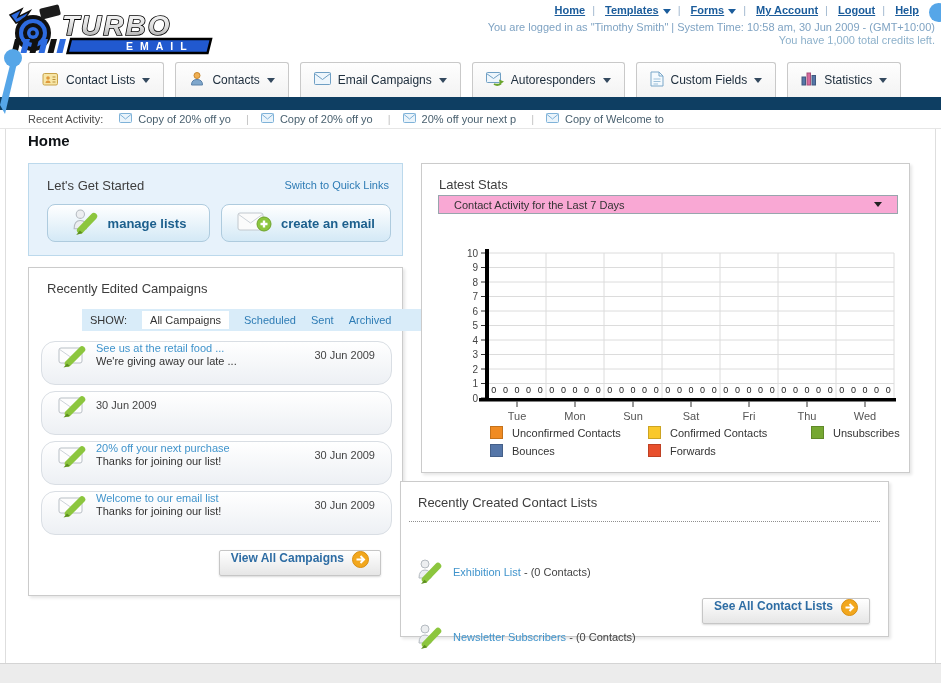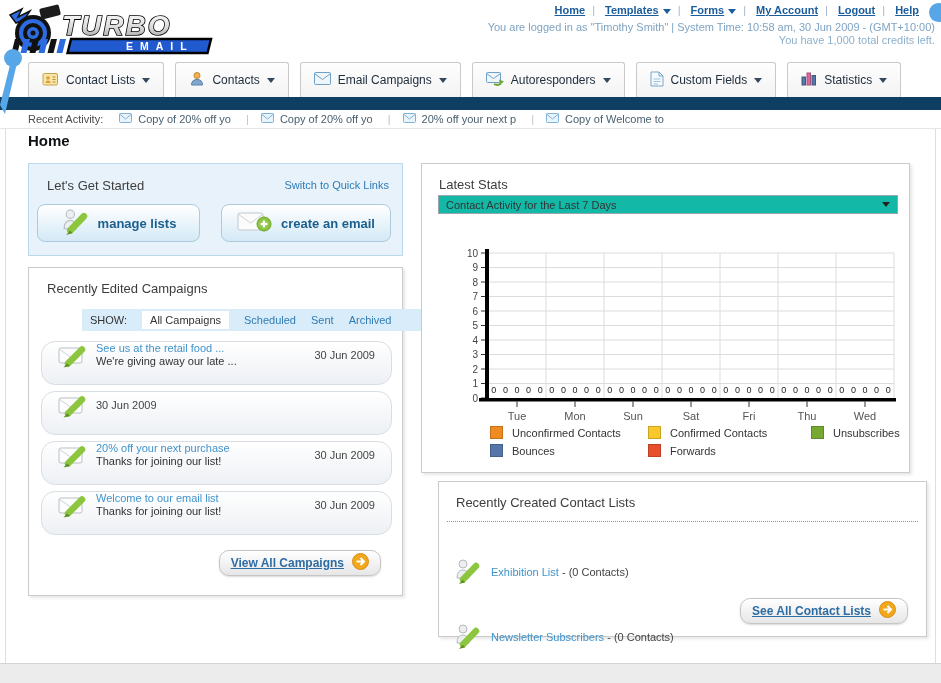--- a/index.html
+++ b/index.html
@@ -48,57 +48,57 @@
   .panel-h{position:absolute;left:18px;top:13px;font-size:13px;color:#3d3d3d;}
 
   
   .gs{position:absolute;left:28px;top:163px;width:375px;height:93px;background:#e7f2fb;
       border:1px solid #bcd9ec;box-sizing:border-box;}
   .gs-title{position:absolute;left:18px;top:14px;font-size:13px;color:#3d3d3d;}
   .gs-switch{position:absolute;right:13px;top:15px;font-size:11px;color:#2e7cb5;}
   .gs-btn{position:absolute;top:40px;height:38px;border-radius:8px;border:1px solid #aecbde;
           background:linear-gradient(#ffffff,#d4e9f6);display:flex;align-items:center;justify-content:center;
           gap:9px;font-size:13px;font-weight:bold;color:#1c5f8d;cursor:pointer;box-sizing:border-box;}
-  .gs-b1{left:8px;width:163px;} .gs-b2{left:192px;width:170px;}
+  .gs-b1{left:18px;width:163px;} .gs-b2{left:192px;width:170px;}
 
   
   .camp{left:28px;top:267px;width:375px;height:329px;}
   .showbar{position:absolute;left:12px;top:41px;width:351px;height:22px;background:#d9ecf9;
            display:flex;align-items:center;padding-left:8px;box-sizing:border-box;gap:15px;margin-left:41px;}
   .show-label{color:#333;}
   .filter{color:#2e7cb5;}
   .filter.active{background:#fff;color:#333;padding:3px 8px;}
   .rows{position:absolute;left:12px;top:73px;width:351px;display:flex;flex-direction:column;gap:6px;}
   .camp-row{height:44px;border:1px solid #d9dee4;border-radius:14px;background:linear-gradient(#ffffff,#edf0f4);
             display:flex;align-items:flex-start;padding:0 16px;gap:8px;box-sizing:border-box;cursor:pointer;}
   .camp-text{flex:1;display:flex;flex-direction:column;gap:1px;}
   .camp-title{font-size:11px;color:#4094cc;}
   .camp-sub{font-size:11px;color:#333;}
   .camp-date{font-size:11px;color:#444;align-self:flex-start;margin-top:7px;}
-  .pill-btn{height:26px;padding:0 11px;border:1px solid #c6c6c6;border-radius:10px;
-            background:linear-gradient(#ffffff,#e6e6e6);display:inline-flex;align-items:center;gap:8px;
+  .pill-btn{height:26px;padding:0 11px;border:1px solid #c6c6c6;border-radius:2px;
+            background:linear-gradient(#ffffff,#e6e6e6);display:inline-flex;gap:8px;
             font-size:12px;font-weight:bold;color:#2e6da4;cursor:pointer;box-shadow:0 1px 2px rgba(0,0,0,.15);
-            font-family:"Liberation Sans",sans-serif;text-decoration:underline;}
+            font-family:"Liberation Sans",sans-serif;}
   .camp-viewall{position:absolute;right:21px;top:282px;}
 
   
   .stats{left:421px;top:163px;width:489px;height:310px;}
-  .select{position:absolute;left:16px;top:31px;width:460px;height:19px;border:1px solid #98a5ad;background:#14b8a6;
+  .select{position:absolute;left:16px;top:31px;width:460px;height:19px;border:1px solid #98a5ad;background:#f9a8d4;
           font-size:11px;color:#333;display:flex;align-items:center;justify-content:space-between;
-          padding:0 7px;box-sizing:border-box;cursor:pointer;}
+          padding:0 15px;box-sizing:border-box;cursor:pointer;}
   .select-caret{width:0;height:0;border-left:4px solid transparent;border-right:4px solid transparent;
                 border-top:5px solid #222;}
   .chart-wrap{position:absolute;left:0;top:62px;}
   .legend{position:absolute;left:68px;top:262px;display:grid;grid-template-columns:158px 163px 1fr;
           row-gap:5px;font-size:11px;color:#333;}
   .legend-item{display:flex;align-items:center;gap:9px;}
   .swatch{width:13px;height:13px;display:inline-block;border:1px solid rgba(0,0,0,.18);box-sizing:border-box;}
 
   
-  .cl{left:438px;top:481px;width:489px;height:156px;}
+  .cl{left:400px;top:481px;width:489px;height:156px;}
   .cl-dots{position:absolute;left:8px;right:8px;top:39px;border-top:1px dotted #8f8f8f;}
   .cl-items{position:absolute;left:16px;top:46px;display:flex;flex-direction:column;gap:7px;}
   .cl-item{display:flex;align-items:center;gap:11px;height:28px;margin-top:30px;}
   .cl-name{color:#4094cc;}
   .cl-detail{color:#444;}
   .cl-btn{position:absolute;right:18px;top:116px;}
 </style>
 </head>
 <body>
 

